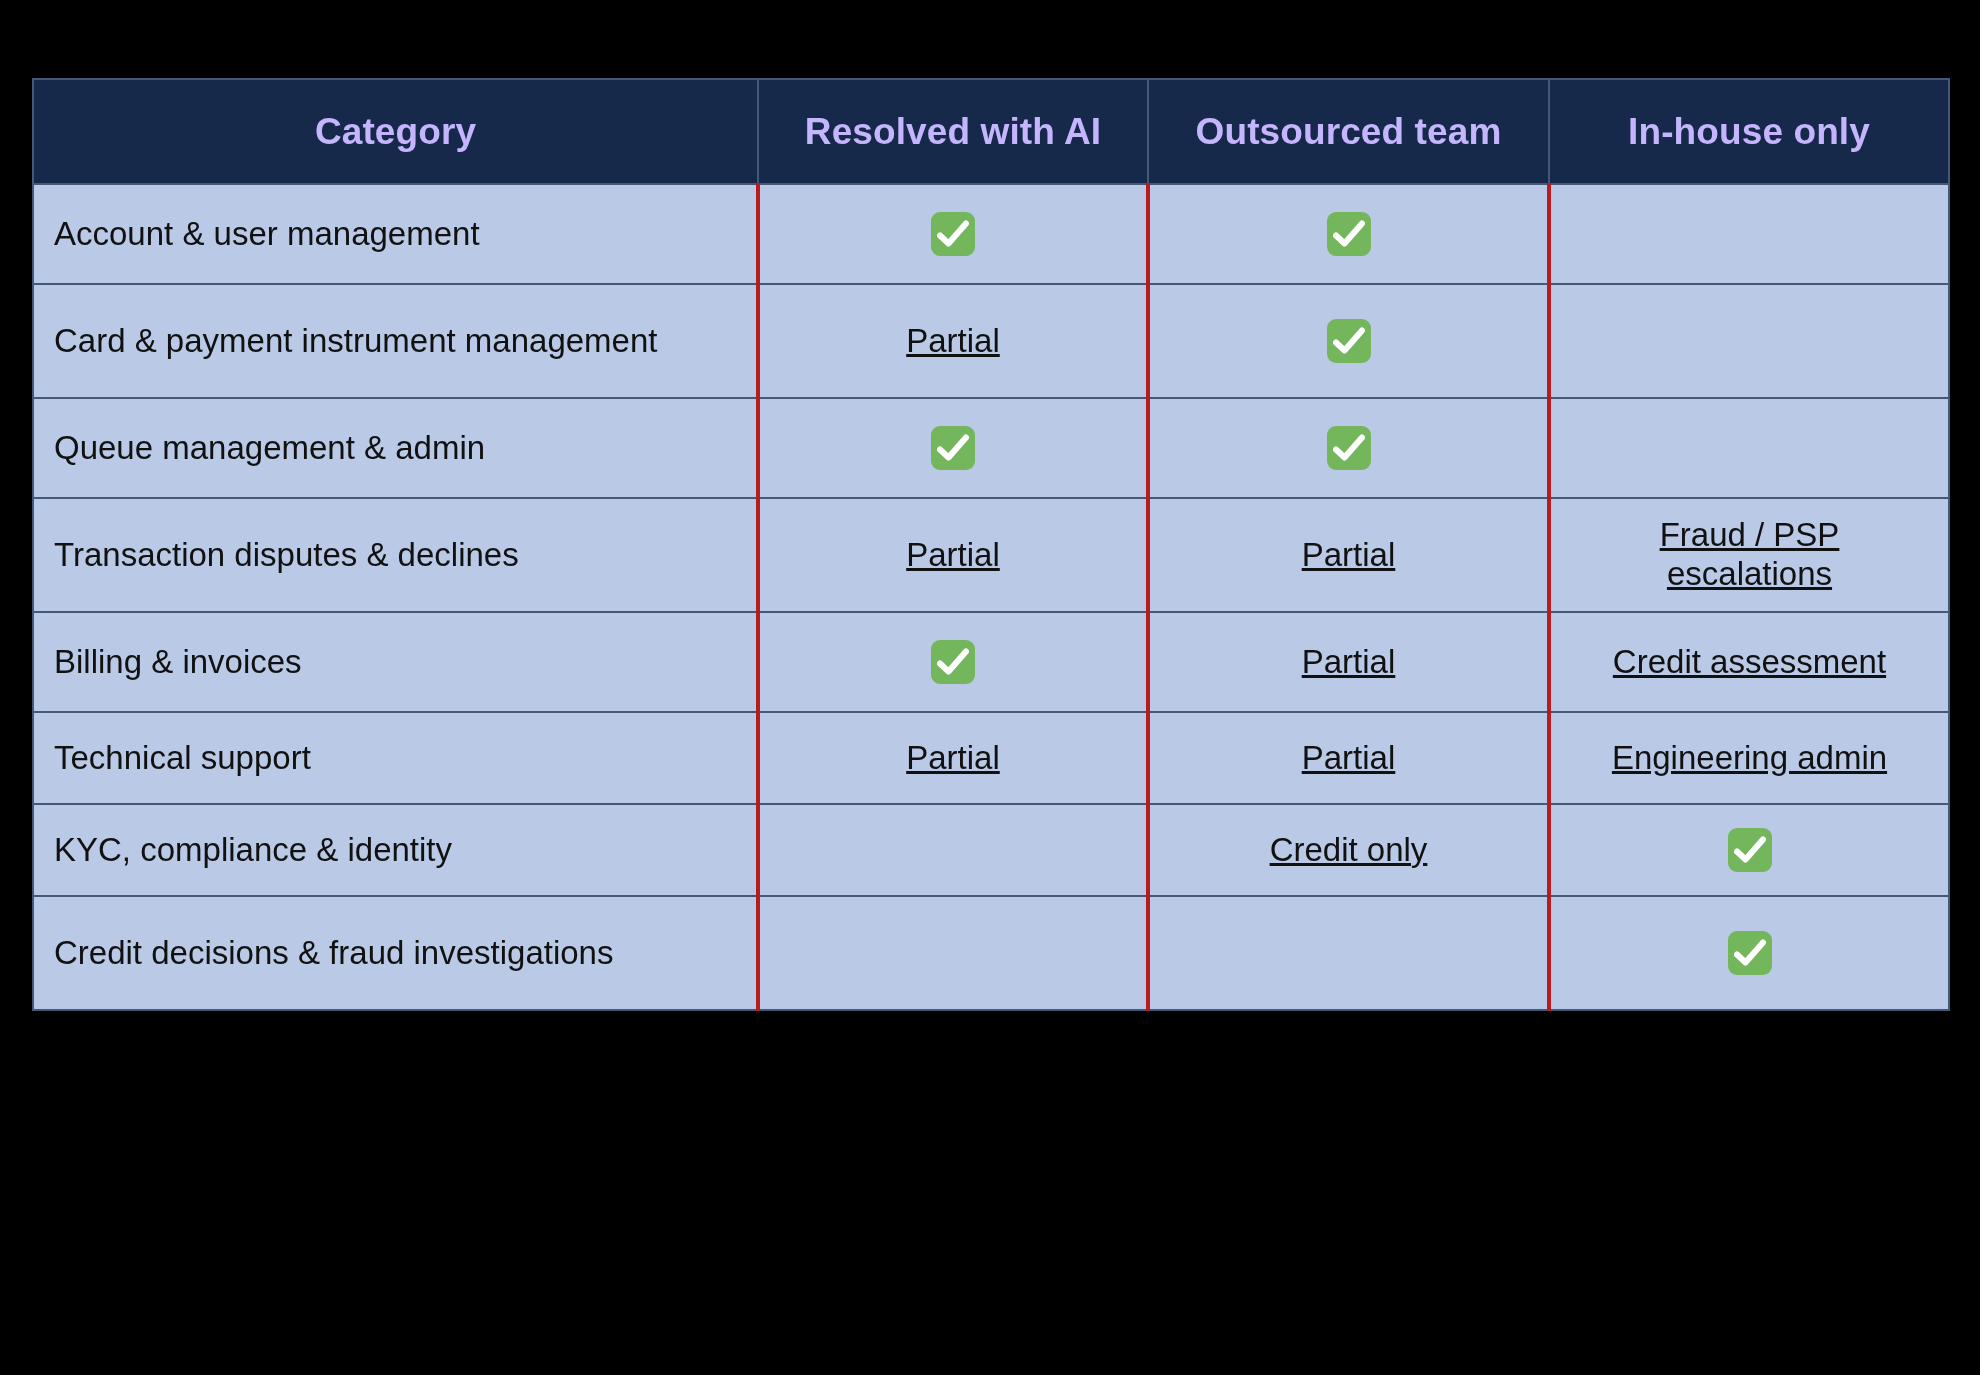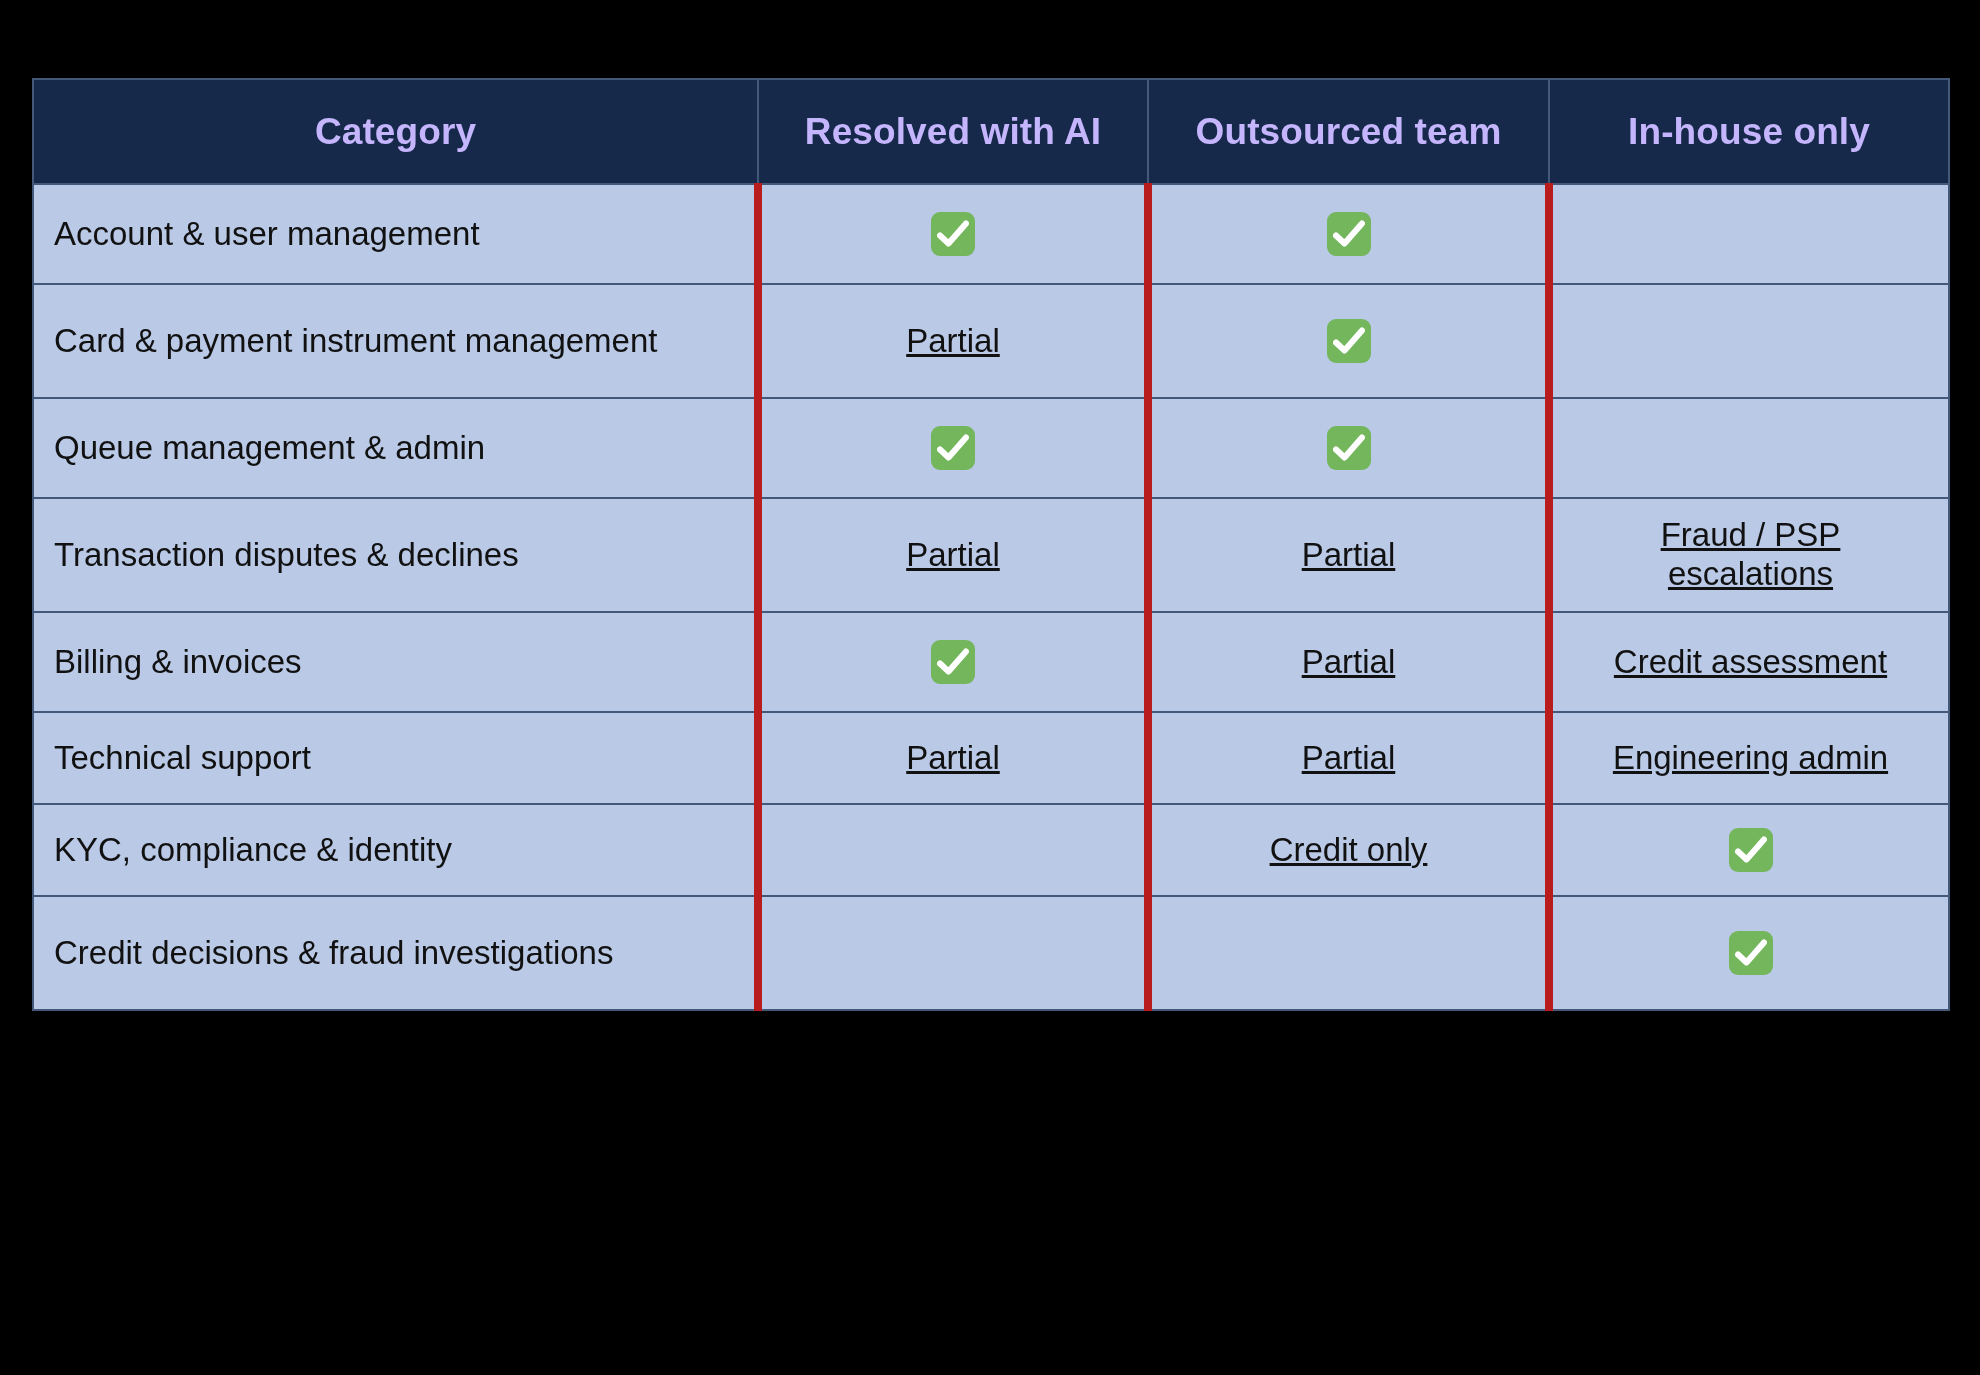--- a/index.html
+++ b/index.html
@@ -51,21 +51,21 @@
     padding: 0 10px;
     border-right: 2px solid #44587a;
     border-bottom: 2px solid #44587a;
     letter-spacing: 0.1px;
   }
   thead th:last-child { border-right: none; }
 
   tbody td {
     color: #111111;
     font-size: 33px;
-    border-right: 8px solid #b91c1c;
+    border-right: 4px solid #b91c1c;
     border-bottom: 2px solid #44587a;
     padding: 0 10px;
     vertical-align: middle;
     line-height: 1.18;
   }
   tbody td:last-child { border-right: none; }
   tbody tr:last-child td { border-bottom: none; }
 
   td.cat {
     text-align: left;

